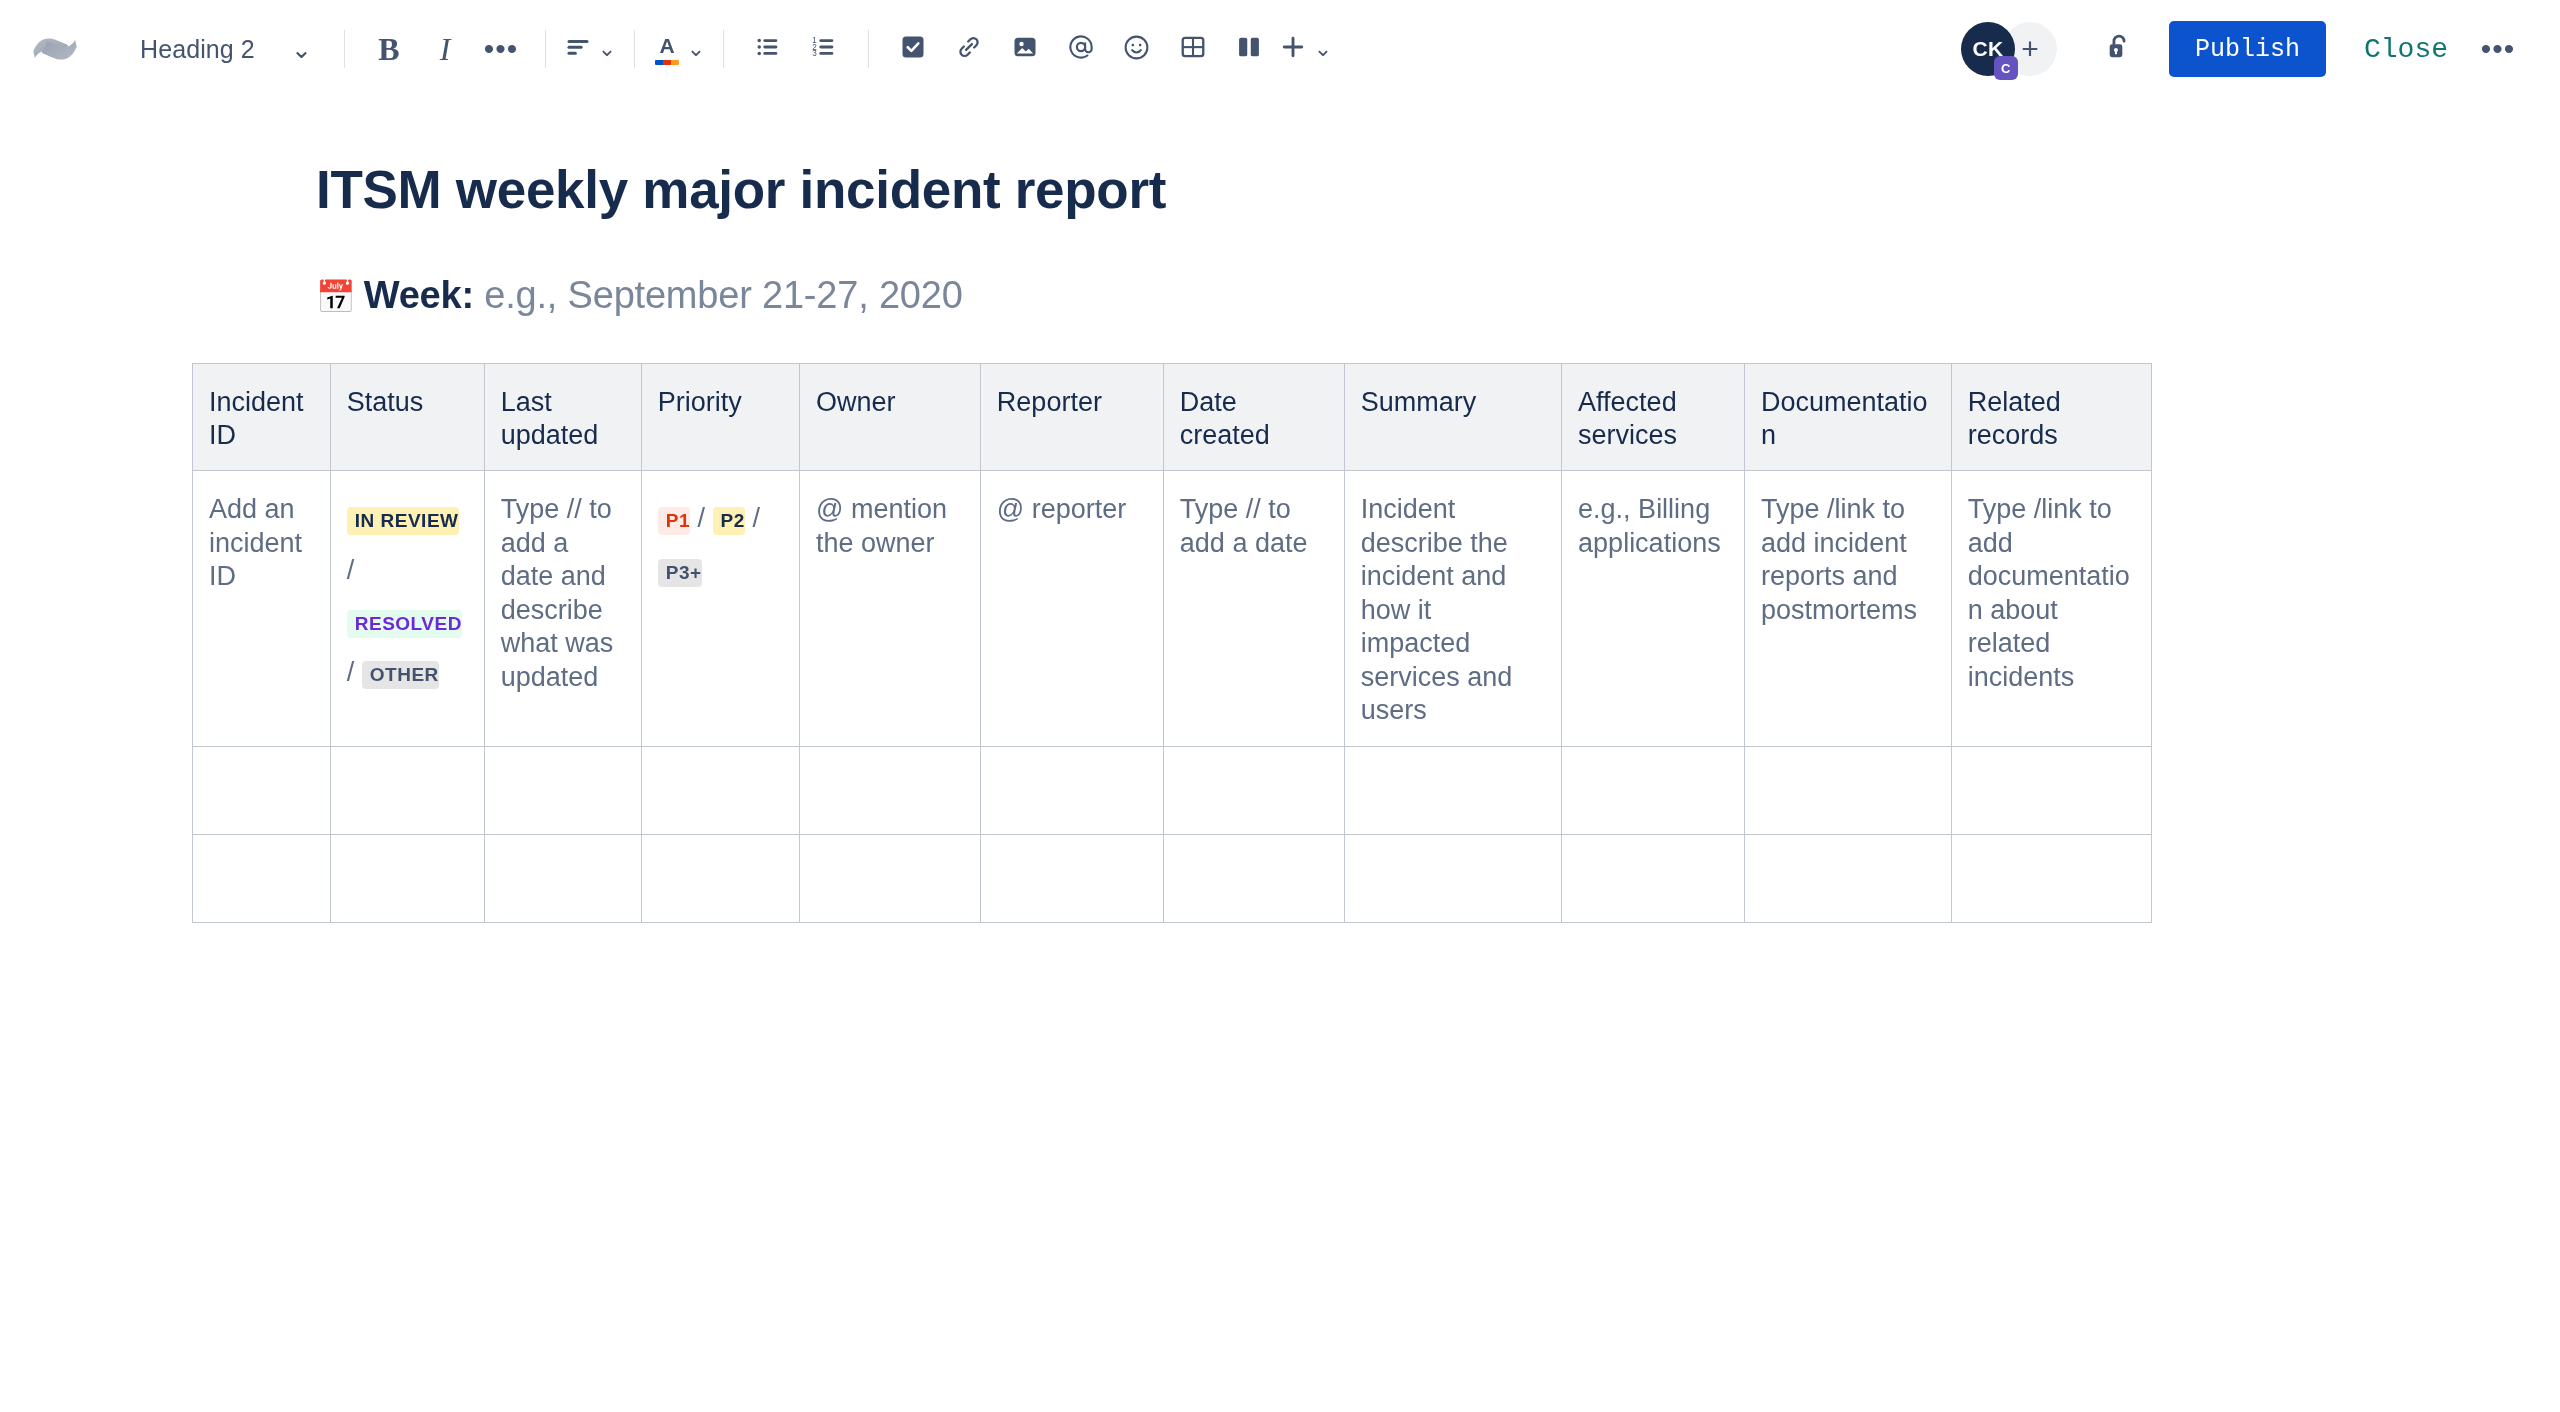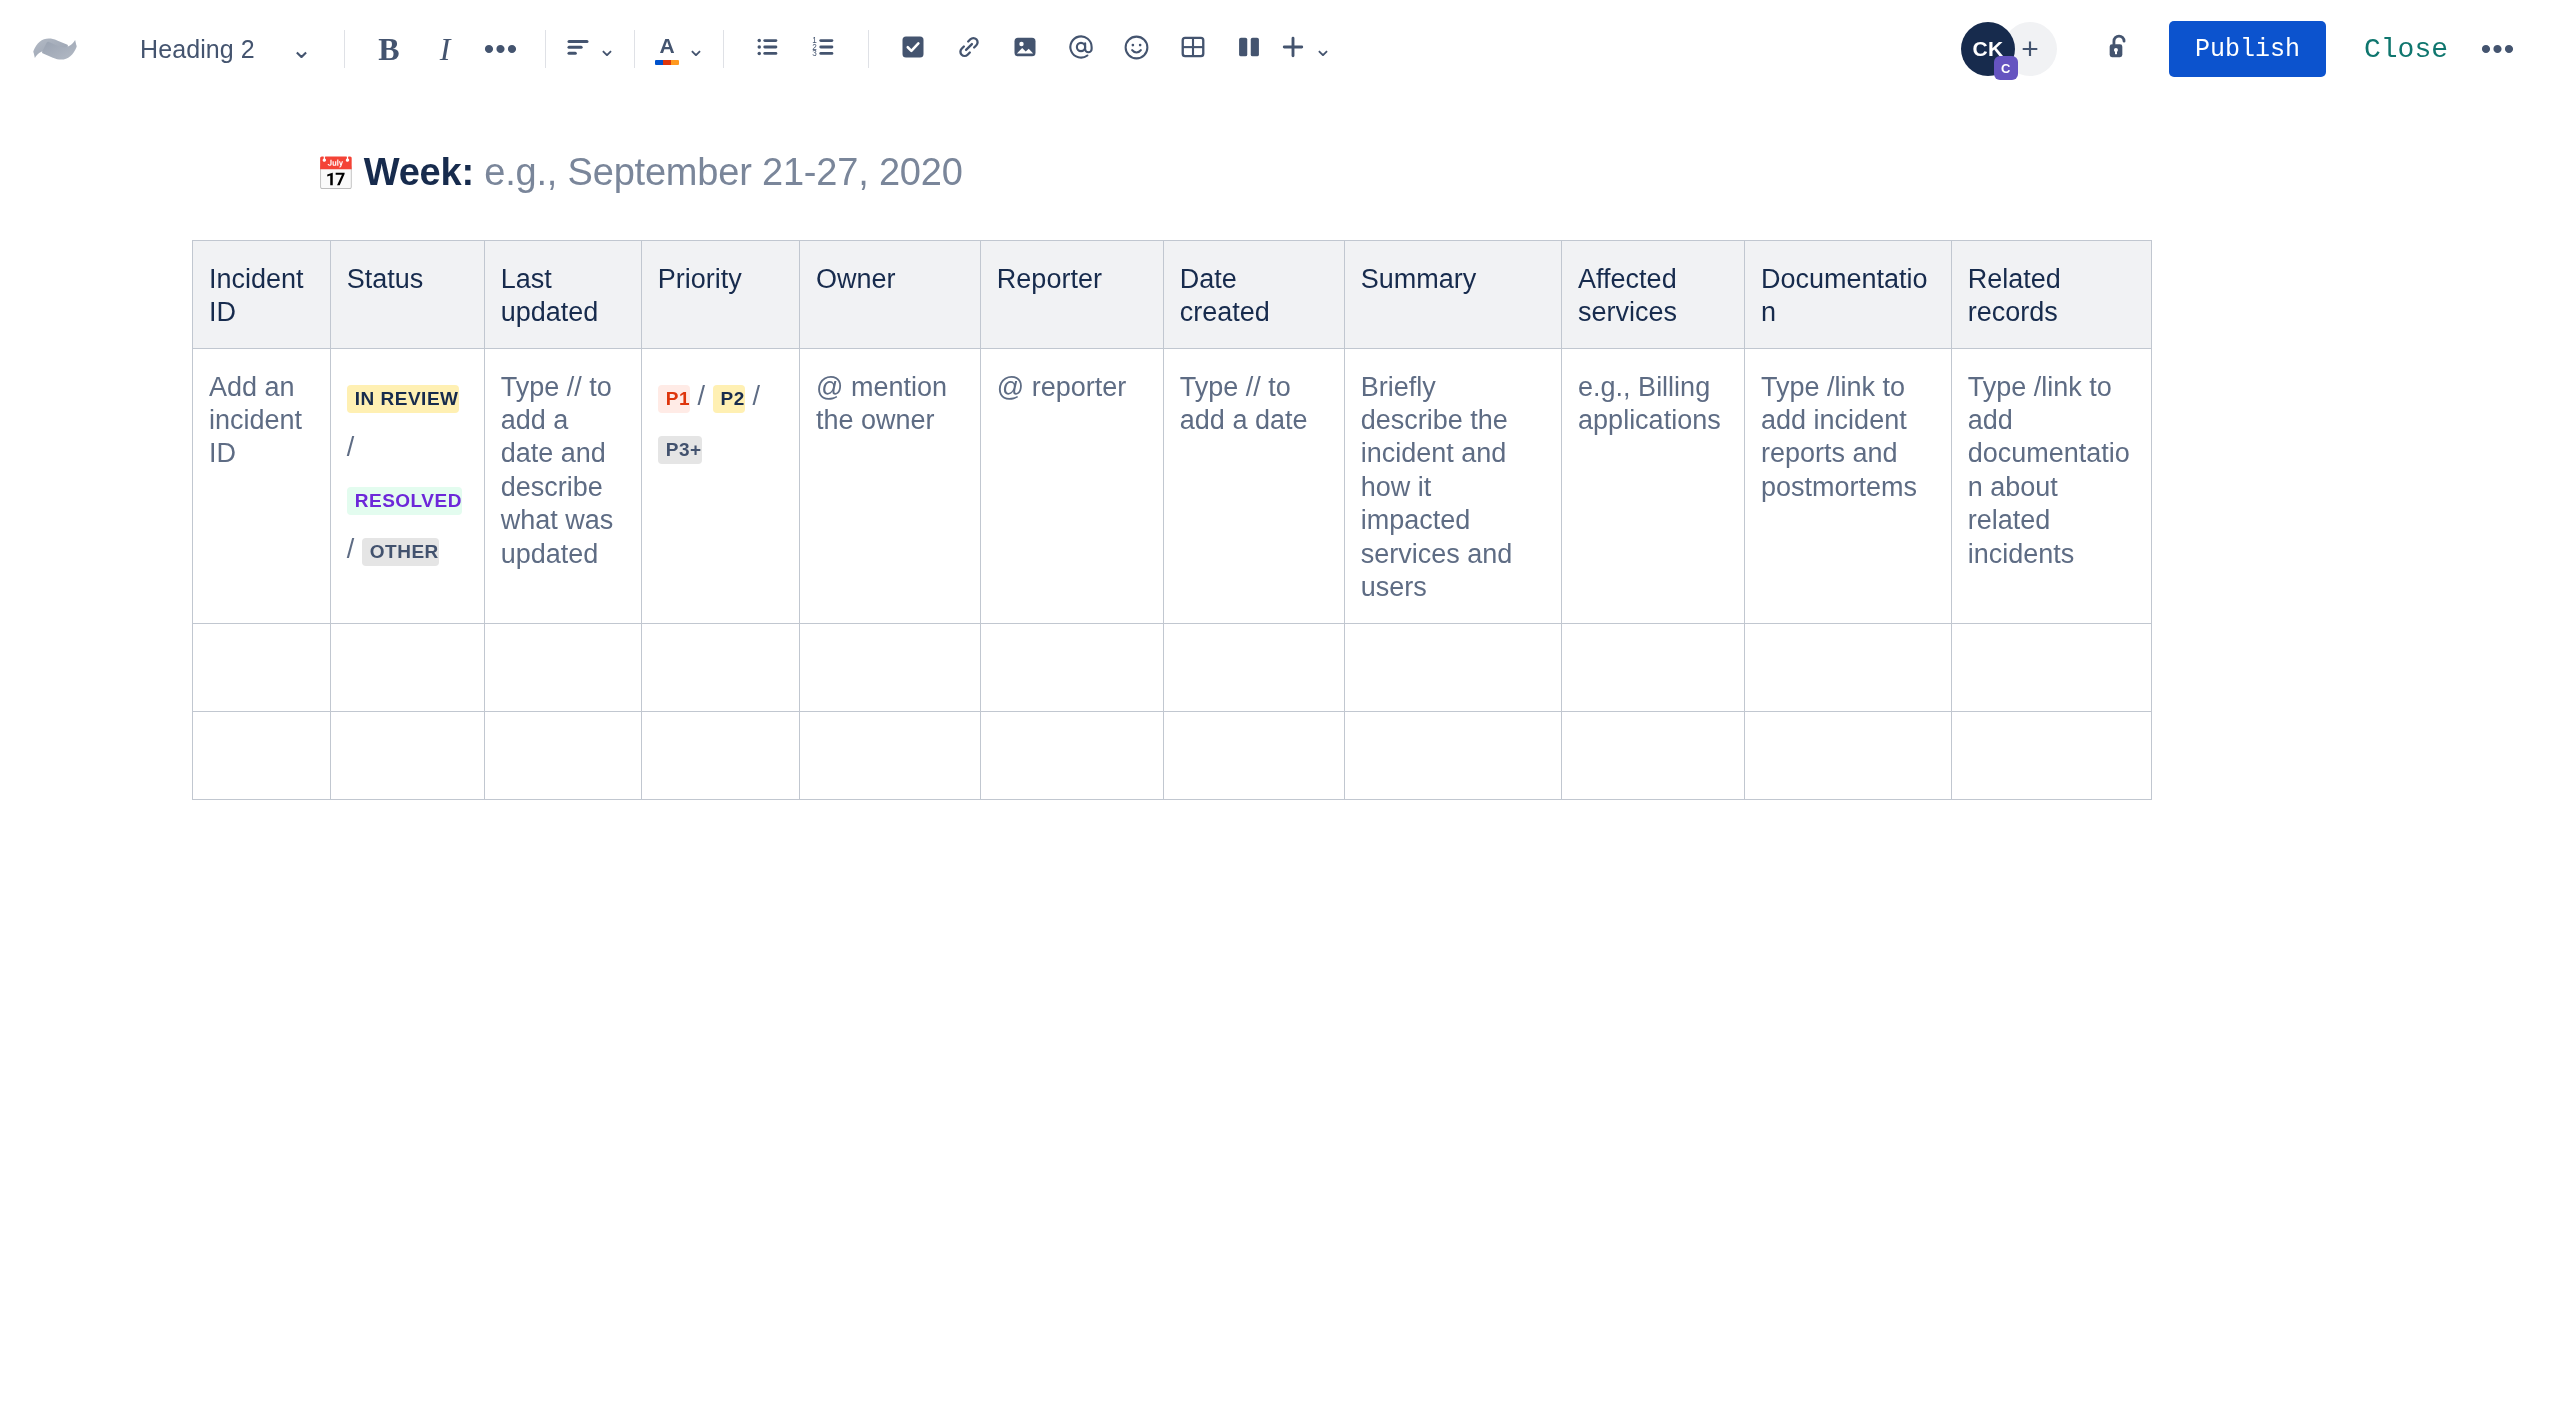--- a/index.html
+++ b/index.html
@@ -386,20 +386,21 @@
     <button class="close-btn">Close</button>
     <div class="tb-btn more-btn">
       <span class="dots-i">•••</span>
     </div>
   </div>
 </div>
 
 <div class="doc">
   <div class="doc-inner">
 
+    <h1 class="doc-title">ITSM weekly major incident report</h1>
 
     <h2 class="doc-sub">
       <span class="cal">📅</span><span class="lbl">Week:</span> <span class="ph">e.g., September 21-27, 2020</span>
     </h2>
 
     <table class="itsm">
       <colgroup>
         <col style="width:128px">
           <col style="width:143px">
           <col style="width:146px">
@@ -445,21 +446,21 @@
               <span class="lz lz-red">P1</span>
               <span class="sep">/</span>
               <span class="lz lz-yellow">P2</span>
               <span class="sep">/</span>
               <span class="lz lz-gray">P3+</span>
             </span>
           </td>
           <td>@ mention the owner</td>
           <td>@ reporter</td>
           <td>Type // to add a date</td>
-          <td>Briefly describe the incident and how it impacted services and users</td>
+          <td>Incident describe the incident and how it impacted services and users</td>
           <td>e.g., Billing applications</td>
           <td>Type /link to add incident reports and postmortems</td>
           <td>Type /link to add documentation about related incidents</td>
         </tr>
         <tr class="empty-row">
           <td></td>
             <td></td>
           <td></td>
             <td></td>
           <td></td>

